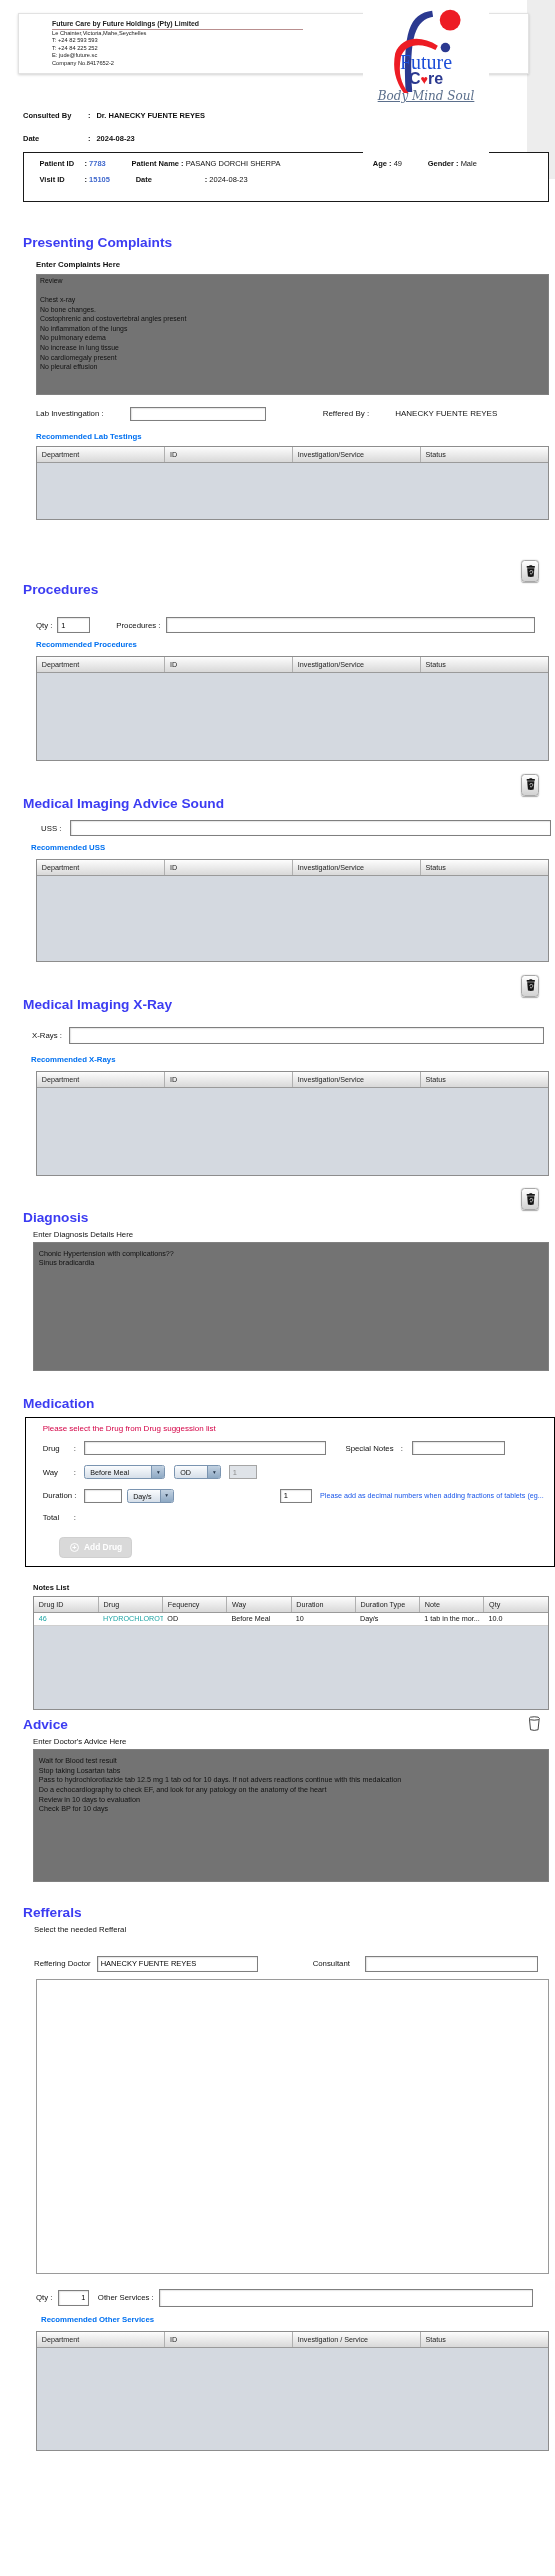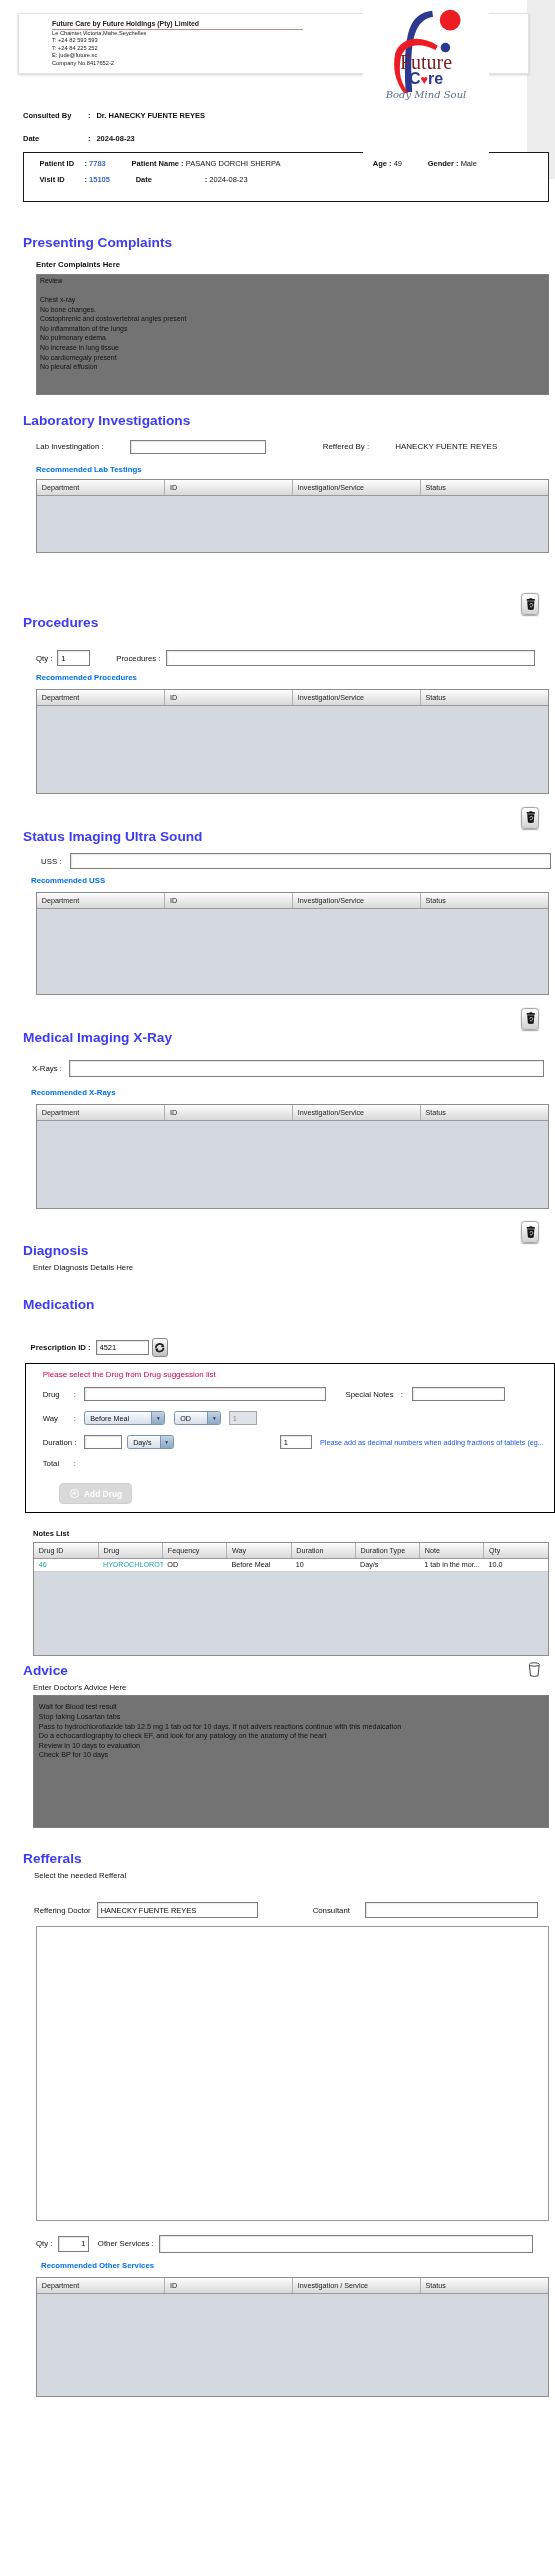--- a/index.html
+++ b/index.html
@@ -8,24 +8,24 @@
   .right-strip{position:absolute;top:0;right:0;width:29px;height:179px;background:#ededed;}
 
   
   .header-card{position:absolute;top:13px;left:18px;width:509px;height:59px;background:#fff;
     border:0.6px solid #e2e2e2;box-shadow:0 0.6px 2.4px rgba(0,0,0,.18);}
   .company-block{position:absolute;left:33px;top:6px;width:257px;}
   .company-name{font-size:6.9px;font-weight:bold;color:#222;padding-bottom:1.8px;border-bottom:0.6px solid #b98f8f;width:251px;}
   .company-line{font-size:5.7px;color:#222;line-height:7.5px;}
   .logo{position:absolute;left:363px;top:3.6px;width:126px;height:154px;background:#fff;text-align:center;z-index:5;}
   .logo svg{display:block;margin:0 auto;}
-  .logo-future{font-family:"Liberation Serif", serif;font-size:20px;color:#7f1d1d;line-height:18px;margin-top:-41px;}
+  .logo-future{font-family:"Liberation Serif", serif;font-size:20px;color:#1d4ed8;line-height:18px;margin-top:-41px;}
   .logo-care{font-size:16px;font-weight:bold;color:#2b3990;line-height:16.7px;}
   .logo-heart{color:#ed1c24;font-size:12.6px;}
-  .logo-tagline{font-family:"DejaVu Serif", serif;font-style:italic;font-size:10px;color:#5b6f8c;margin-top:1.2px;}
+  .logo-tagline{font-family:"DejaVu Serif", serif;font-style:italic;font-size:12px;color:#5b6f8c;margin-top:1.2px;text-decoration:underline;}
 
   .content{position:absolute;top:73px;left:0;width:556px;}
   .row{position:relative;}
   .consult-row{margin:38px 0 0 23px;font-size:7.5px;font-weight:bold;color:#111;}
   .consult-label{display:inline-block;width:65px;}
   .consult-colon{display:inline-block;width:8.4px;}
   .date-row{margin:14.3px 0 0 23px;font-size:7.5px;font-weight:bold;color:#111;}
 
   .patient-box{margin:8.4px 0 0 23px;width:526px;height:50px;border:1.2px solid #1a1a1a;box-sizing:border-box;background:#fff;}
   .p-row{margin:6.6px 0 0 15.5px;font-size:7.5px;color:#111;}
@@ -165,21 +165,20 @@
 
 Chest x-ray
 No bone changes.
 Costophrenic and costovertebral angles present
 No inflammation of the lungs
 No pulmonary edema
 No increase in lung tissue
 No cardiomegaly present
 No pleural effusion</textarea>
 
-    <div class="section-title" style="margin-top:18px;">Laboratory  Investigations</div>
     <div class="row" style="margin:12px 0 0 36px;display:flex;align-items:center;gap:20px;">
       <span class="inline-label">Lab Investingation :</span>
       <input class="text-input" style="margin-left: 6px; width: 136px;" value="">
       <span class="inline-label" style="margin-left:37px;font-size:8px;">Reffered By :</span>
       <span class="inline-label" style="margin-left:6px;font-size:8px;">HANECKY FUENTE REYES</span>
     </div>
     <div class="sub-link" style="margin-top:10.8px;">Recommended Lab Testings</div>
     <div class="table-box" style="margin-top:5.4px;height:74px;">
       <table class="rec">
           <thead>
@@ -231,21 +230,21 @@
         <svg width="9.6" height="12.6" viewBox="0 0 16 21">
           <rect x="5.5" y="0.3" width="5" height="2.2" rx="1" fill="#151515"></rect>
           <rect x="1" y="1.8" width="14" height="2.6" rx="1.2" fill="#151515"></rect>
           <path d="M2 5.4 L14 5.4 L12.8 19.2 Q8 20.8 3.2 19.2 Z" fill="#151515"></path>
           <path d="M6.3 11.5 a2.6 2.6 0 1 1 0.9 2.2" fill="none" stroke="#fff" stroke-width="1.1"></path>
           <path d="M6.9 15 l1.4-1.1 l0.4 1.9 z" fill="#fff"></path>
         </svg>
       </button>
     </div>
 
-    <div class="section-title">Status Imaging Ultra Sound</div>
+    <div class="section-title">Medical Imaging Advice Sound</div>
     <div class="qty-row" style="margin:9.6px 0 0 36px;justify-content:center;">
       <span class="inline-label">USS :</span>
       <input class="text-input" style="margin-left: 8.4px; width: 481px; height: 15.5px;" value="">
     </div>
     <div class="sub-link" style="margin-top:7.2px;margin-left:31px;">Recommended USS</div>
     <div class="table-box" style="margin-top:6.6px;height:103px;">
       <table class="rec">
           <thead>
             <tr>
               <th>Department</th>
@@ -295,34 +294,24 @@
           <rect x="1" y="1.8" width="14" height="2.6" rx="1.2" fill="#151515"></rect>
           <path d="M2 5.4 L14 5.4 L12.8 19.2 Q8 20.8 3.2 19.2 Z" fill="#151515"></path>
           <path d="M6.3 11.5 a2.6 2.6 0 1 1 0.9 2.2" fill="none" stroke="#fff" stroke-width="1.1"></path>
           <path d="M6.9 15 l1.4-1.1 l0.4 1.9 z" fill="#fff"></path>
         </svg>
       </button>
     </div>
 
     <div class="section-title">Diagnosis</div>
     <div class="prompt" style="margin-top:4.8px;">Enter Diagnosis Details Here</div>
+    <textarea class="big-textarea pad-textarea" style="margin-top: 2.4px; height: 129px; font-size: 7.2px;" spellcheck="false">Chonic Hypertension with complications??
+Sinus bradicardia</textarea>
 
     <div class="section-title" style="margin-top:25px;">Medication</div>
-    <div class="rx-row">
-      <span class="rx-label">Prescription ID :</span>
-      <input class="text-input" style="margin-left: 4.8px; width: 53px;" value="4521">
-      <button class="refresh-btn">
-        <svg width="11.4" height="11.4" viewBox="0 0 24 24">
-          <path d="M20 12a8 8 0 0 1-14.5 4.6" fill="none" stroke="#1c1c1c" stroke-width="3.6"></path>
-          <path d="M4 12a8 8 0 0 1 14.5-4.6" fill="none" stroke="#1c1c1c" stroke-width="3.6"></path>
-          <polygon points="2.6,13.6 9.4,13.6 5,20.4" fill="#1c1c1c"></polygon>
-          <polygon points="21.4,10.4 14.6,10.4 19,3.6" fill="#1c1c1c"></polygon>
-        </svg>
-      </button>
-    </div>
 
     <div class="med-box">
       <div class="med-warning">Please select the Drug from Drug suggession list</div>
 
       <div class="med-row">
         <span class="med-lab">Drug</span>
         <span class="med-colon">:</span>
         <input class="text-input" style="width: 242px;" value="">
         <span class="inline-label" style="margin-left:19px;">Special Notes</span>
         <span class="med-colon" style="margin-left:7.2px;">:</span>

